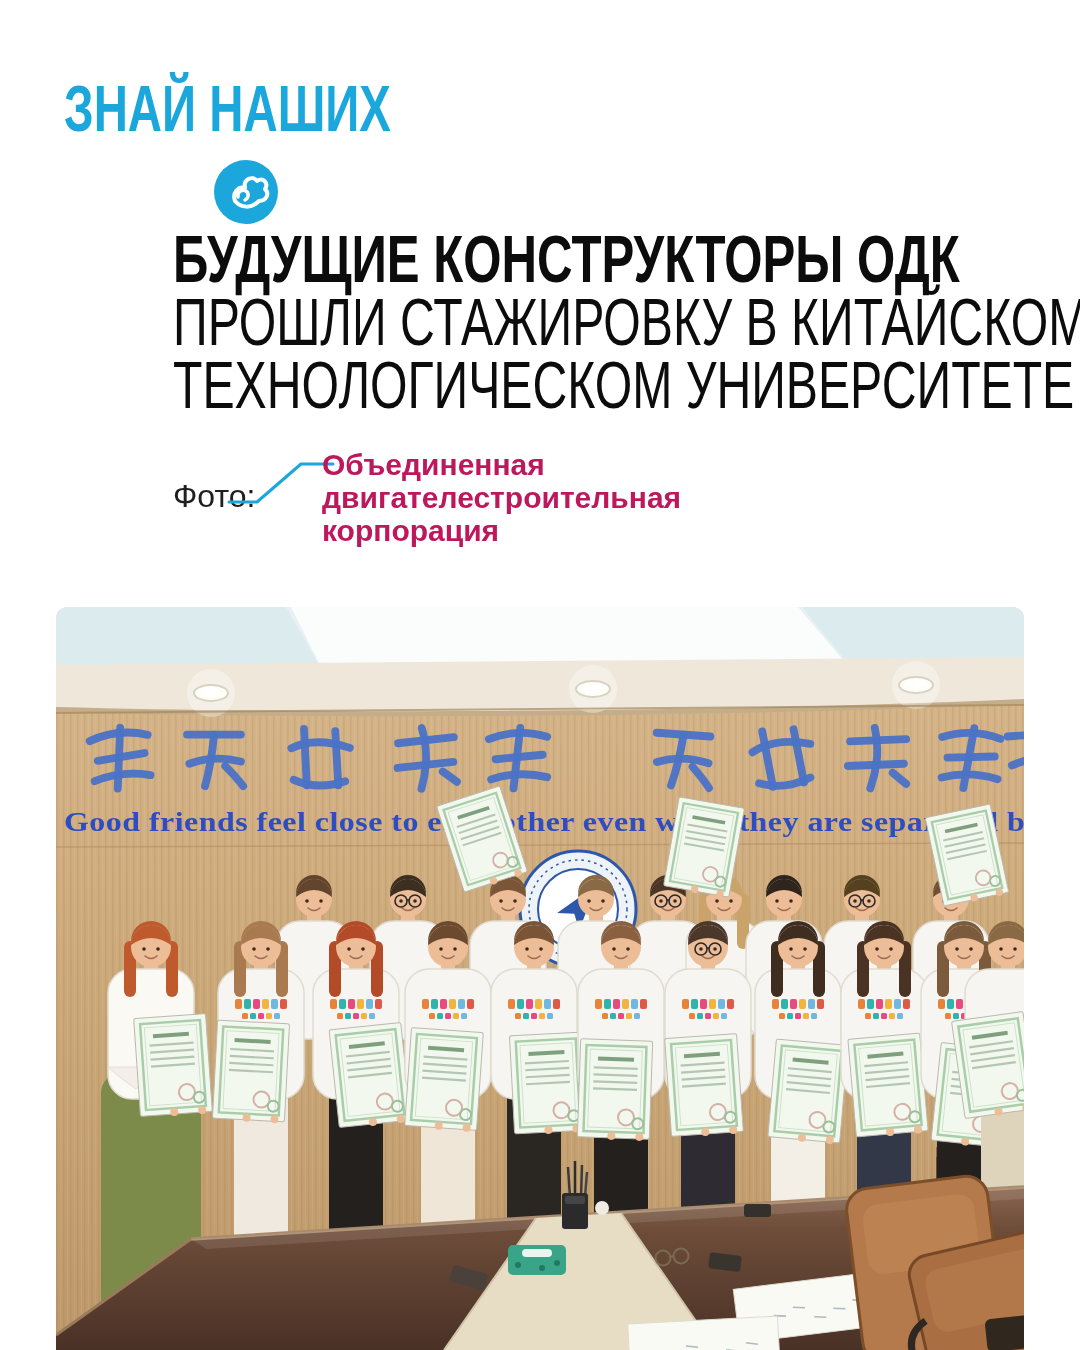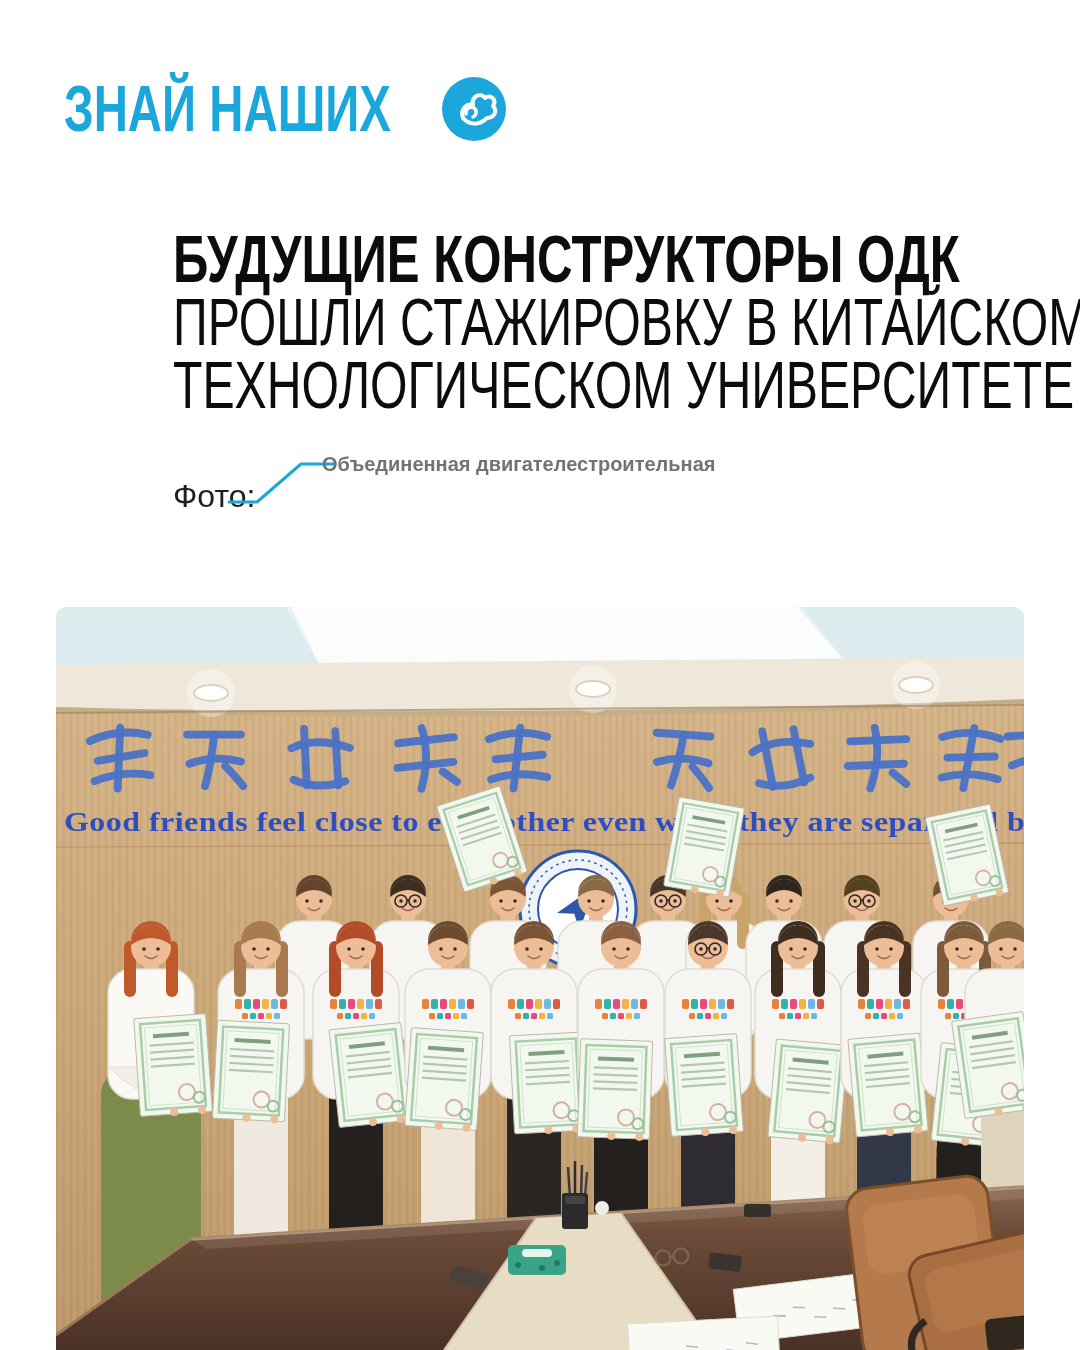--- a/index.html
+++ b/index.html
@@ -4,21 +4,21 @@
 <style>
   html,body{margin:0;padding:0;}
   body{
     width:1080px;height:1350px;position:relative;overflow:hidden;
     background:#ffffff;
     font-family:"Liberation Sans","DejaVu Sans",sans-serif;
     -webkit-font-smoothing:antialiased;
   }
   .kicker{
     position:absolute;left:64px;top:72px;
-    display:flex;align-items:center;gap:14px;
+    display:flex;align-items:center;gap:14px;flex-direction:column;
   }
   .kicker-text{
     font-size:64px;font-weight:800;color:#1ba7dc;
     letter-spacing:0px;white-space:nowrap;
     transform:scaleX(.74);transform-origin:left center;
   }
   .kicker-badge{width:64px;height:64px;flex:0 0 auto;margin-left:-78px;}
   .headline{
     position:absolute;left:173px;top:228px;width:900px;
     color:#0c0c0c;
@@ -29,21 +29,21 @@
   }
   .headline .hl.b{font-weight:800;transform:scaleX(.745);}
   .headline .hl.r{font-weight:400;}
   .credit{position:absolute;left:173px;top:448px;width:720px;height:70px;}
   .credit-label{
     position:absolute;left:0;top:30px;font-size:32px;color:#1f1f1f;font-weight:400;
   }
   .credit-connector{position:absolute;left:52px;top:6px;}
   .credit-text{
     position:absolute;left:149px;top:0px;
-    font-size:20px;line-height:33px;font-weight:700;color:#737373;
+    font-size:30px;line-height:33px;font-weight:700;color:#be185d;
   }
   .photo{
     position:absolute;left:56px;top:607px;width:968px;height:743px;
     border-radius:12px 12px 0 0;overflow:hidden;background:#c9a87a;
   }
   .photo svg{display:block;}
 </style>
 </head>
 <body>
 
@@ -62,20 +62,21 @@
   <span class="hl r">ТЕХНОЛОГИЧЕСКОМ УНИВЕРСИТЕТЕ</span>
 </div>
 
 <div class="credit">
   <span class="credit-label">Фото:</span>
   <svg class="credit-connector" width="112" height="54" viewBox="0 0 112 54">
     <polyline points="4,48 32,48 76,10 108,10" fill="none" stroke="#1ba7dc" stroke-width="3" stroke-linecap="round" stroke-linejoin="round"></polyline>
   </svg>
   <div class="credit-text">
     <div>Объединенная двигателестроительная</div>
+    <div>корпорация</div>
   </div>
 </div>
 
 <div class="photo">
 <svg id="scene" width="968" height="743" viewBox="0 0 968 743" xmlns="http://www.w3.org/2000/svg">
   <defs>
     <linearGradient id="woodGrad" x1="0" y1="0" x2="0" y2="1">
       <stop offset="0" stop-color="#d6b58a"></stop>
       <stop offset="0.5" stop-color="#cba878"></stop>
       <stop offset="1" stop-color="#bd986a"></stop>

